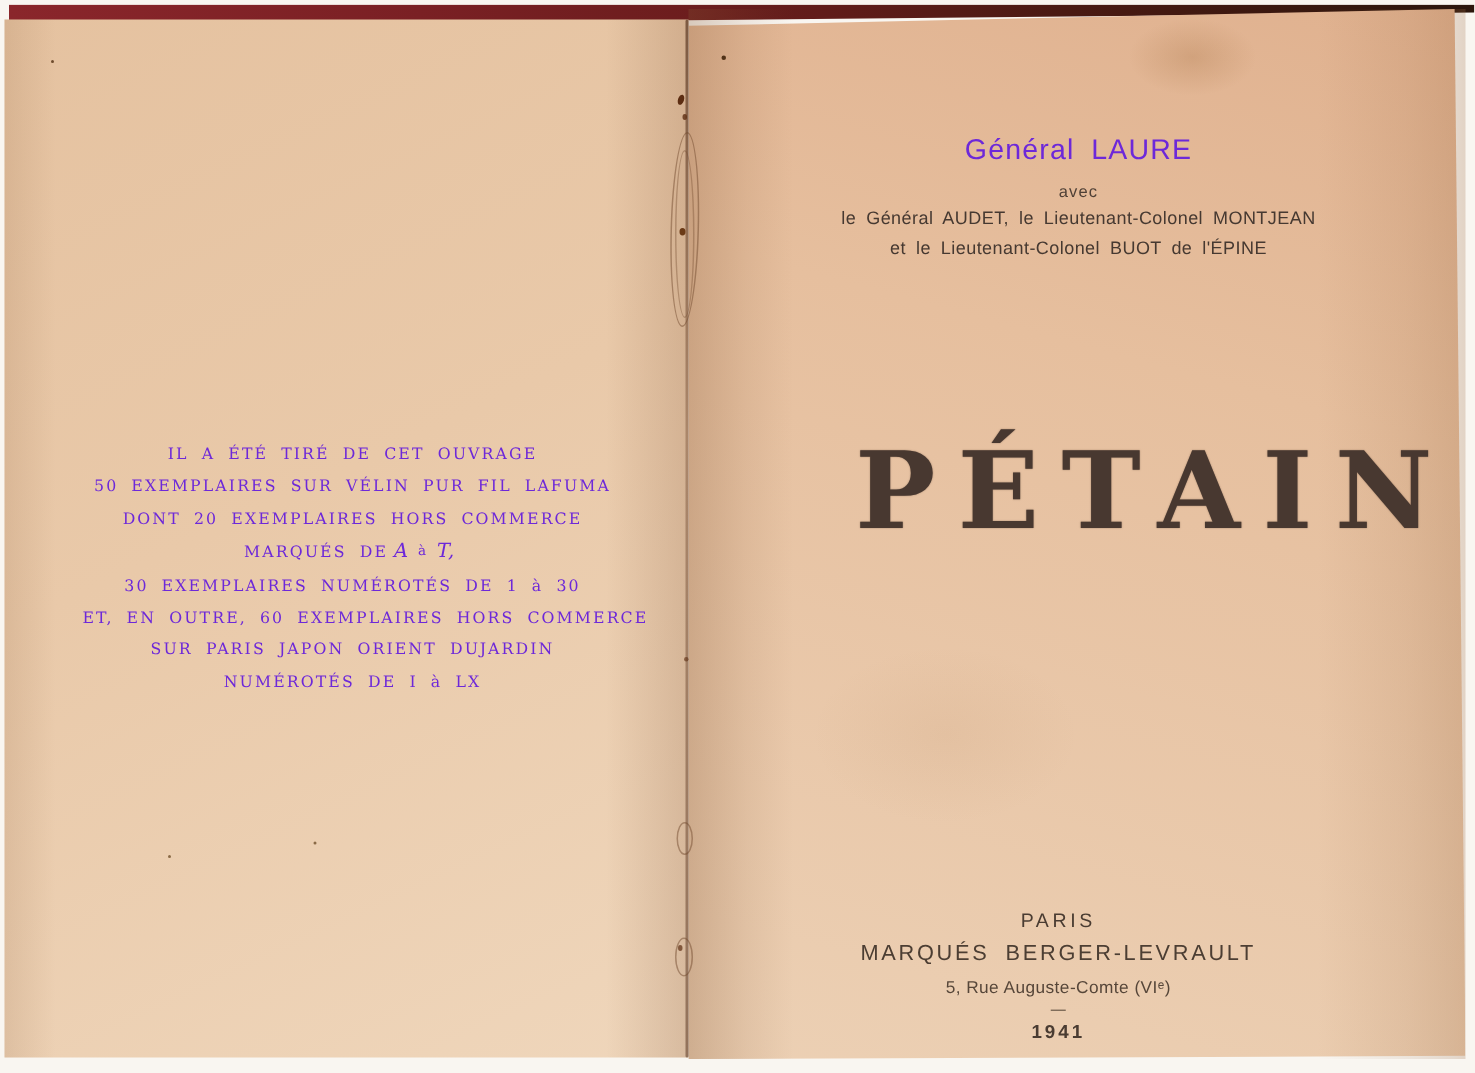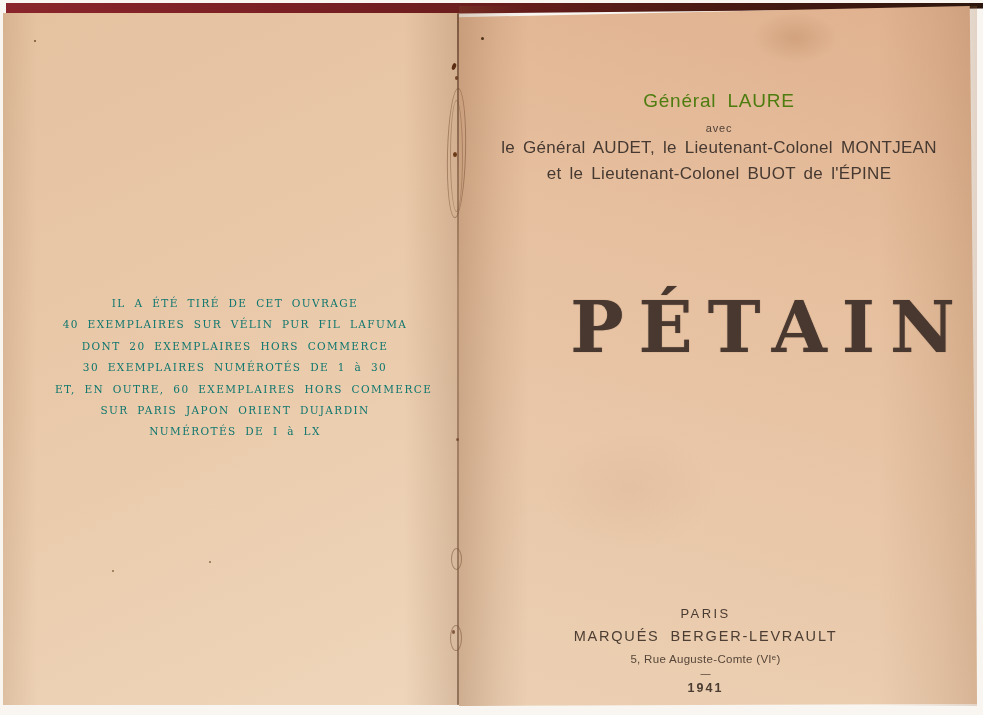--- a/index.html
+++ b/index.html
@@ -67,35 +67,35 @@
   }
   .stain-mid{
     left:540px;top:430px;width:180px;height:120px;
     background:radial-gradient(ellipse at center,rgba(150,100,55,.07),rgba(150,100,55,0) 70%);
   }
 
   
   .limitation{
     left:55px;top:293px;width:360px;text-align:center;
     font-family:"DejaVu Serif","Liberation Serif",serif;
-    color:#0f766e;
+    color:#6d28d9;
   }
   .lp-line{
     font-size:10.5px;letter-spacing:1.4px;word-spacing:4px;
     line-height:21.4px;white-space:nowrap;
   }
   .lp-ital{font-style:italic;font-size:13px;letter-spacing:.5px;margin:0 4px;}
   .lp-small{font-size:9px;margin:0 2px;position:relative;top:-1px;}
 
   
   .author-block{left:499px;top:90px;width:440px;text-align:center;color:#463931;}
-  .author-main{font-size:19px;letter-spacing:.8px;word-spacing:5px;color:#4d7c0f;margin-bottom:10px;white-space:nowrap;}
+  .author-main{font-size:19px;letter-spacing:.8px;word-spacing:5px;color:#6d28d9;margin-bottom:10px;white-space:nowrap;}
   .collab{font-size:11px;letter-spacing:.8px;word-spacing:3px;color:#4f4036;margin-bottom:3px;}
   .collab2{margin-bottom:4px;}
-  .authors-line{font-size:17px;letter-spacing:.3px;word-spacing:3px;margin-bottom:6px;white-space:nowrap;}
+  .authors-line{font-size:12px;letter-spacing:.3px;word-spacing:3px;margin-bottom:6px;white-space:nowrap;}
 
   .book-title{
     left:459px;top:285px;width:608px;text-align:center;text-indent:14px;
     font-family:"DejaVu Serif","Liberation Serif",serif;font-weight:bold;
     font-size:71px;letter-spacing:15px;color:#483830;white-space:nowrap;
     text-shadow:0 0 1px rgba(60,40,30,.55);
   }
 
   .imprint{left:459px;top:606px;width:493px;text-align:center;color:#4a3c32;}
   .imprint-city{font-size:13px;letter-spacing:2.4px;margin-bottom:7px;}
@@ -128,22 +128,25 @@
   <div class="abs dot dot5"></div>
   <div class="abs speck speck1"></div>
   <div class="abs speck speck2"></div>
   <div class="abs speck speck3"></div>
   <div class="abs speck speck4"></div>
   <div class="abs stain-top"></div>
   <div class="abs stain-mid"></div>
 
   <div class="abs limitation">
     <div class="lp-line">IL A ÉTÉ TIRÉ DE CET OUVRAGE</div>
-    <div class="lp-line">40 EXEMPLAIRES SUR VÉLIN PUR FIL LAFUMA</div>
+    <div class="lp-line">50 EXEMPLAIRES SUR VÉLIN PUR FIL LAFUMA</div>
     <div class="lp-line">DONT 20 EXEMPLAIRES HORS COMMERCE</div>
+    <div class="lp-line">
+      <span>MARQUÉS DE</span><span class="lp-ital">A</span><span class="lp-small">à</span><span class="lp-ital">T,</span>
+    </div>
     <div class="lp-line">30 EXEMPLAIRES NUMÉROTÉS DE 1 à 30</div>
     <div class="lp-line">ET, EN OUTRE, 60 EXEMPLAIRES HORS COMMERCE</div>
     <div class="lp-line">SUR PARIS JAPON ORIENT DUJARDIN</div>
     <div class="lp-line">NUMÉROTÉS DE I à LX</div>
   </div>
 
   <div class="abs author-block">
     <div class="author-main">Général LAURE</div>
     <div class="collab collab2">avec</div>
     <div class="authors-line">le Général AUDET, le Lieutenant-Colonel MONTJEAN</div>

